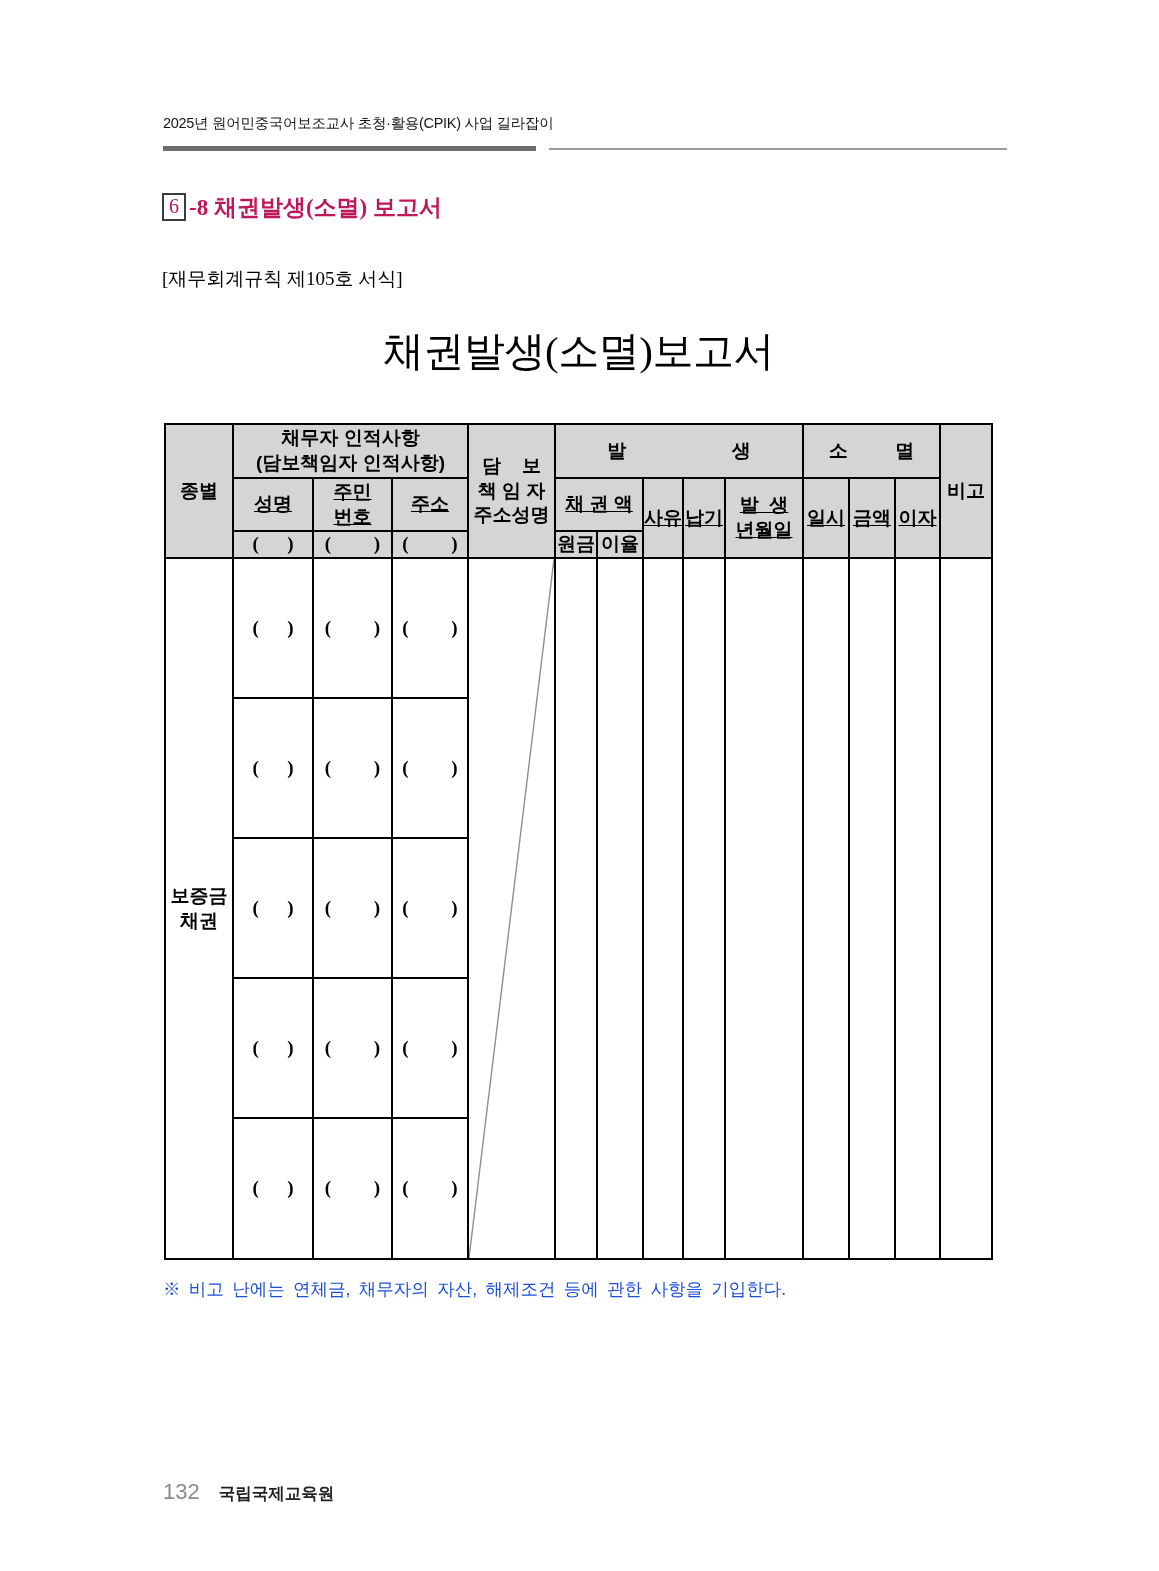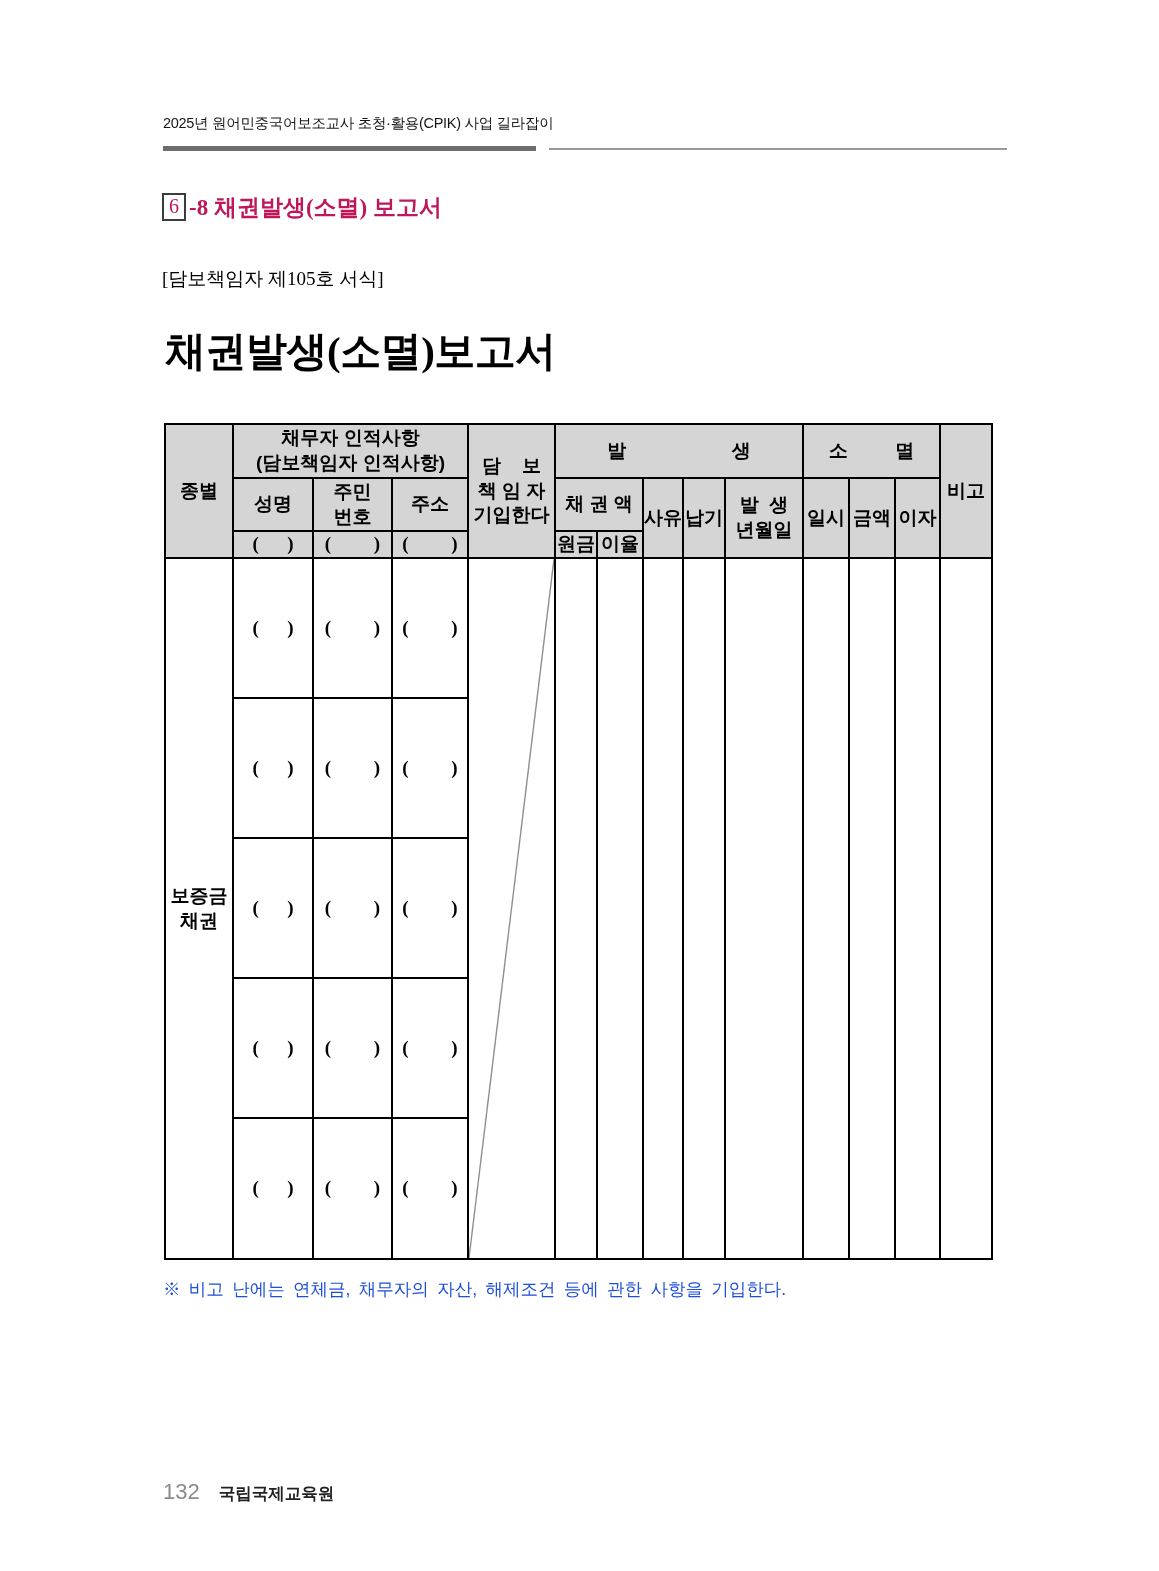--- a/index.html
+++ b/index.html
@@ -8,52 +8,52 @@
 
   .doc-header{position:absolute;left:163px;top:114px;font-size:14.5px;color:#151515;letter-spacing:-0.3px;}
   .rule-thick{position:absolute;left:163px;top:146px;width:373px;height:5px;background:#6d6d6d;}
   .rule-thin{position:absolute;left:549px;top:148px;width:458px;height:2px;background:#9a9a9a;}
 
   .section-heading{position:absolute;left:162px;top:192px;font-family:"Liberation Serif",serif;
                    font-weight:bold;font-size:23px;color:#be185d;}
   .section-box{display:inline-block;border:2px solid #3c3c3c;padding:0 5px 1px;font-size:20px;
                margin-right:3px;transform:translateY(-2px);font-weight:normal;}
   .form-ref{position:absolute;left:162px;top:266px;font-family:"Liberation Serif",serif;font-size:19px;color:#000;}
-  .doc-title{position:absolute;left:165px;top:324px;width:827px;
-             font-family:"Liberation Serif",serif;font-weight:bold;font-size:41px;letter-spacing:-0.5px;}
+  .doc-title{position:absolute;left:165px;top:324px;width:827px;text-align:center;
+             font-family:"Liberation Serif",serif;font-weight:normal;font-size:41px;letter-spacing:-0.5px;}
 
   .form-table{position:absolute;left:164px;top:423px;border-collapse:collapse;table-layout:fixed;}
   .form-table td{border:2px solid #000;text-align:center;vertical-align:middle;padding:0;
                  font-size:19px;font-weight:bold;line-height:1.3;overflow:hidden;}
   .hd{background:#d5d5d5;}
   .pre{white-space:pre;}
   .paren{font-family:"Liberation Serif",serif;font-weight:normal;font-size:20px;white-space:pre;}
   .cat{vertical-align:top;padding-top:3px;white-space:pre-line;margin-left:8px;}
   .diag-cell{position:relative;}
   .diag-cell svg{position:absolute;left:0;top:0;width:100%;height:100%;display:block;}
-  tr.rA{height:54px;} tr.rB{height:53px;} tr.rC{height:27px;}
+  tr.rA{height:54px;} tr.rB{height:53px;text-decoration:underline;} tr.rC{height:27px;}
   tr.rBody{height:140px;} tr.rBodyLast{height:141px;}
 
   .footnote{position:absolute;left:163px;top:1277px;font-size:17.5px;word-spacing:3.5px;color:#1d4ed8;}
   .footer{position:absolute;left:163px;top:1451px;display:flex;align-items:baseline;gap:19px;text-align:right;}
   .pageno{font-size:22px;color:#8b8b8b;}
   .org{font-size:16.5px;font-weight:bold;color:#222;margin-top:32px;}
 </style>
 </head>
 <body>
 
 <div class="page">
 
   <div class="doc-header">2025년 원어민중국어보조교사 초청·활용(CPIK) 사업 길라잡이</div>
   <div class="rule-thick"></div>
   <div class="rule-thin"></div>
 
   <div class="section-heading"><span class="section-box">6</span><span>-8 채권발생(소멸) 보고서</span></div>
 
-  <div class="form-ref">[담보책임자 제105호 서식]</div>
+  <div class="form-ref">[재무회계규칙 제105호 서식]</div>
   <div class="doc-title">채권발생(소멸)보고서</div>
 
   <table class="form-table">
     <colgroup>
       <col style="width:68px">
         <col style="width:80px">
         <col style="width:79px">
         <col style="width:76px">
       <col style="width:87px">
         <col style="width:42px">
@@ -66,21 +66,21 @@
       <col style="width:45px">
         <col style="width:52px">
     </colgroup>
     <tbody>
         <tr class="rA">
       <td rowspan="3" class="hd">종별</td>
       <td colspan="3" class="hd pre">채무자 인적사항
 (담보책임자 인적사항)</td>
       <td rowspan="3" class="hd pre">담    보
 책 임 자
-기입한다</td>
+주소성명</td>
       <td colspan="5" class="hd pre">발                    생</td>
       <td colspan="3" class="hd pre">소         멸</td>
       <td rowspan="3" class="hd">비고</td>
     </tr>
     <tr class="rB">
       <td class="hd">성명</td>
       <td class="hd pre">주민
 번호</td>
       <td class="hd">주소</td>
       <td colspan="2" class="hd pre">채 권 액</td>

